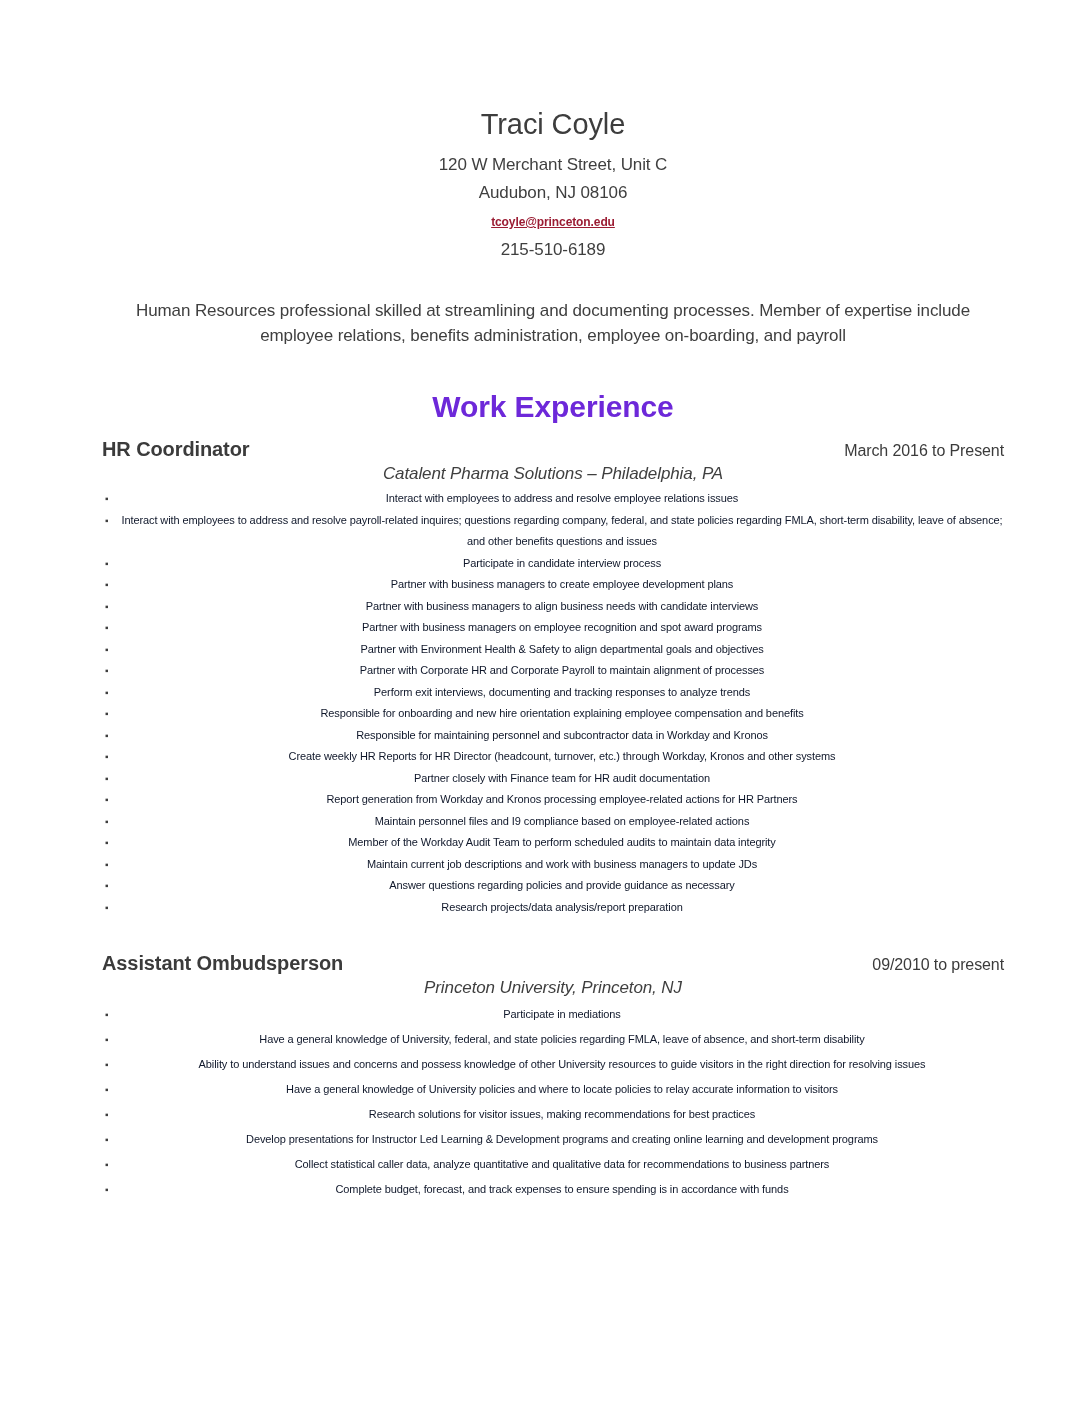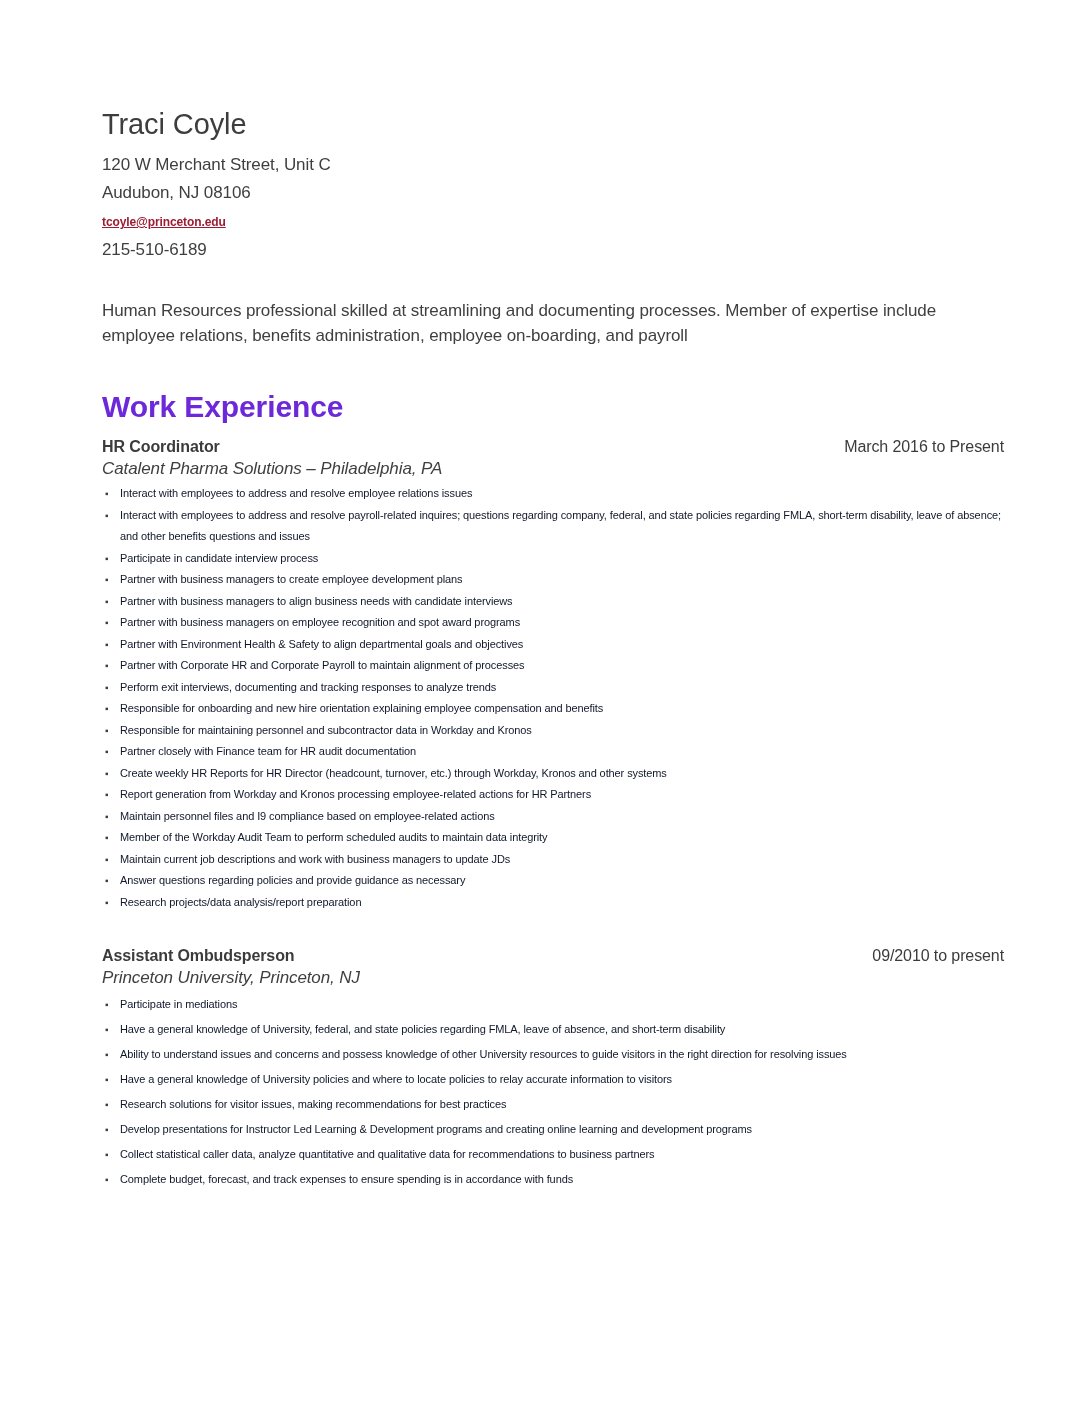--- a/index.html
+++ b/index.html
@@ -1,15 +1,15 @@
 <!DOCTYPE html>
 <html><head>
 <meta charset="utf-8">
 <style>
-  * { margin: 0; padding: 0; box-sizing: border-box; }
+  * { margin: 0; padding: 0; box-sizing: border-box; text-align: center; }
   html, body { background: #ffffff; }
   body {
     width: 1088px;
     min-height: 1408px;
     font-family: "Liberation Sans", "DejaVu Sans", sans-serif;
     color: #3f3f3f;
     letter-spacing: -0.1px;
   }
   .page {
     width: 1088px;
@@ -57,21 +57,21 @@
     margin-bottom: 14px;
   }
 
   .job { margin-bottom: 34px; }
   .job-header {
     display: flex;
     justify-content: space-between;
     align-items: baseline;
   }
   .job-title {
-    font-size: 16px;
+    font-size: 20px;
     font-weight: 700;
     color: #3b3b3b;
   }
   .job-dates {
     font-size: 16px;
     color: #3b3b3b;
     white-space: nowrap;
   }
   .job-company {
     font-size: 17px;
@@ -135,22 +135,22 @@
       <li>Interact with employees to address and resolve payroll-related inquires; questions regarding company, federal, and state policies regarding FMLA, short-term disability, leave of absence; and other benefits questions and issues</li>
       <li>Participate in candidate interview process</li>
       <li>Partner with business managers to create employee development plans</li>
       <li>Partner with business managers to align business needs with candidate interviews</li>
       <li>Partner with business managers on employee recognition and spot award programs</li>
       <li>Partner with Environment Health &amp; Safety to align departmental goals and objectives</li>
       <li>Partner with Corporate HR and Corporate Payroll to maintain alignment of processes</li>
       <li>Perform exit interviews, documenting and tracking responses to analyze trends</li>
       <li>Responsible for onboarding and new hire orientation explaining employee compensation and benefits</li>
       <li>Responsible for maintaining personnel and subcontractor data in Workday and Kronos</li>
+      <li>Create weekly HR Reports for HR Director (headcount, turnover, etc.) through Workday, Kronos and other systems</li>
       <li>Partner closely with Finance team for HR audit documentation</li>
-      <li>Create weekly HR Reports for HR Director (headcount, turnover, etc.) through Workday, Kronos and other systems</li>
       <li>Report generation from Workday and Kronos processing employee-related actions for HR Partners</li>
       <li>Maintain personnel files and I9 compliance based on employee-related actions</li>
       <li>Member of the Workday Audit Team to perform scheduled audits to maintain data integrity</li>
       <li>Maintain current job descriptions and work with business managers to update JDs</li>
       <li>Answer questions regarding policies and provide guidance as necessary</li>
       <li>Research projects/data analysis/report preparation</li>
     </ul>
   </div>
 
   <div class="job loose">

